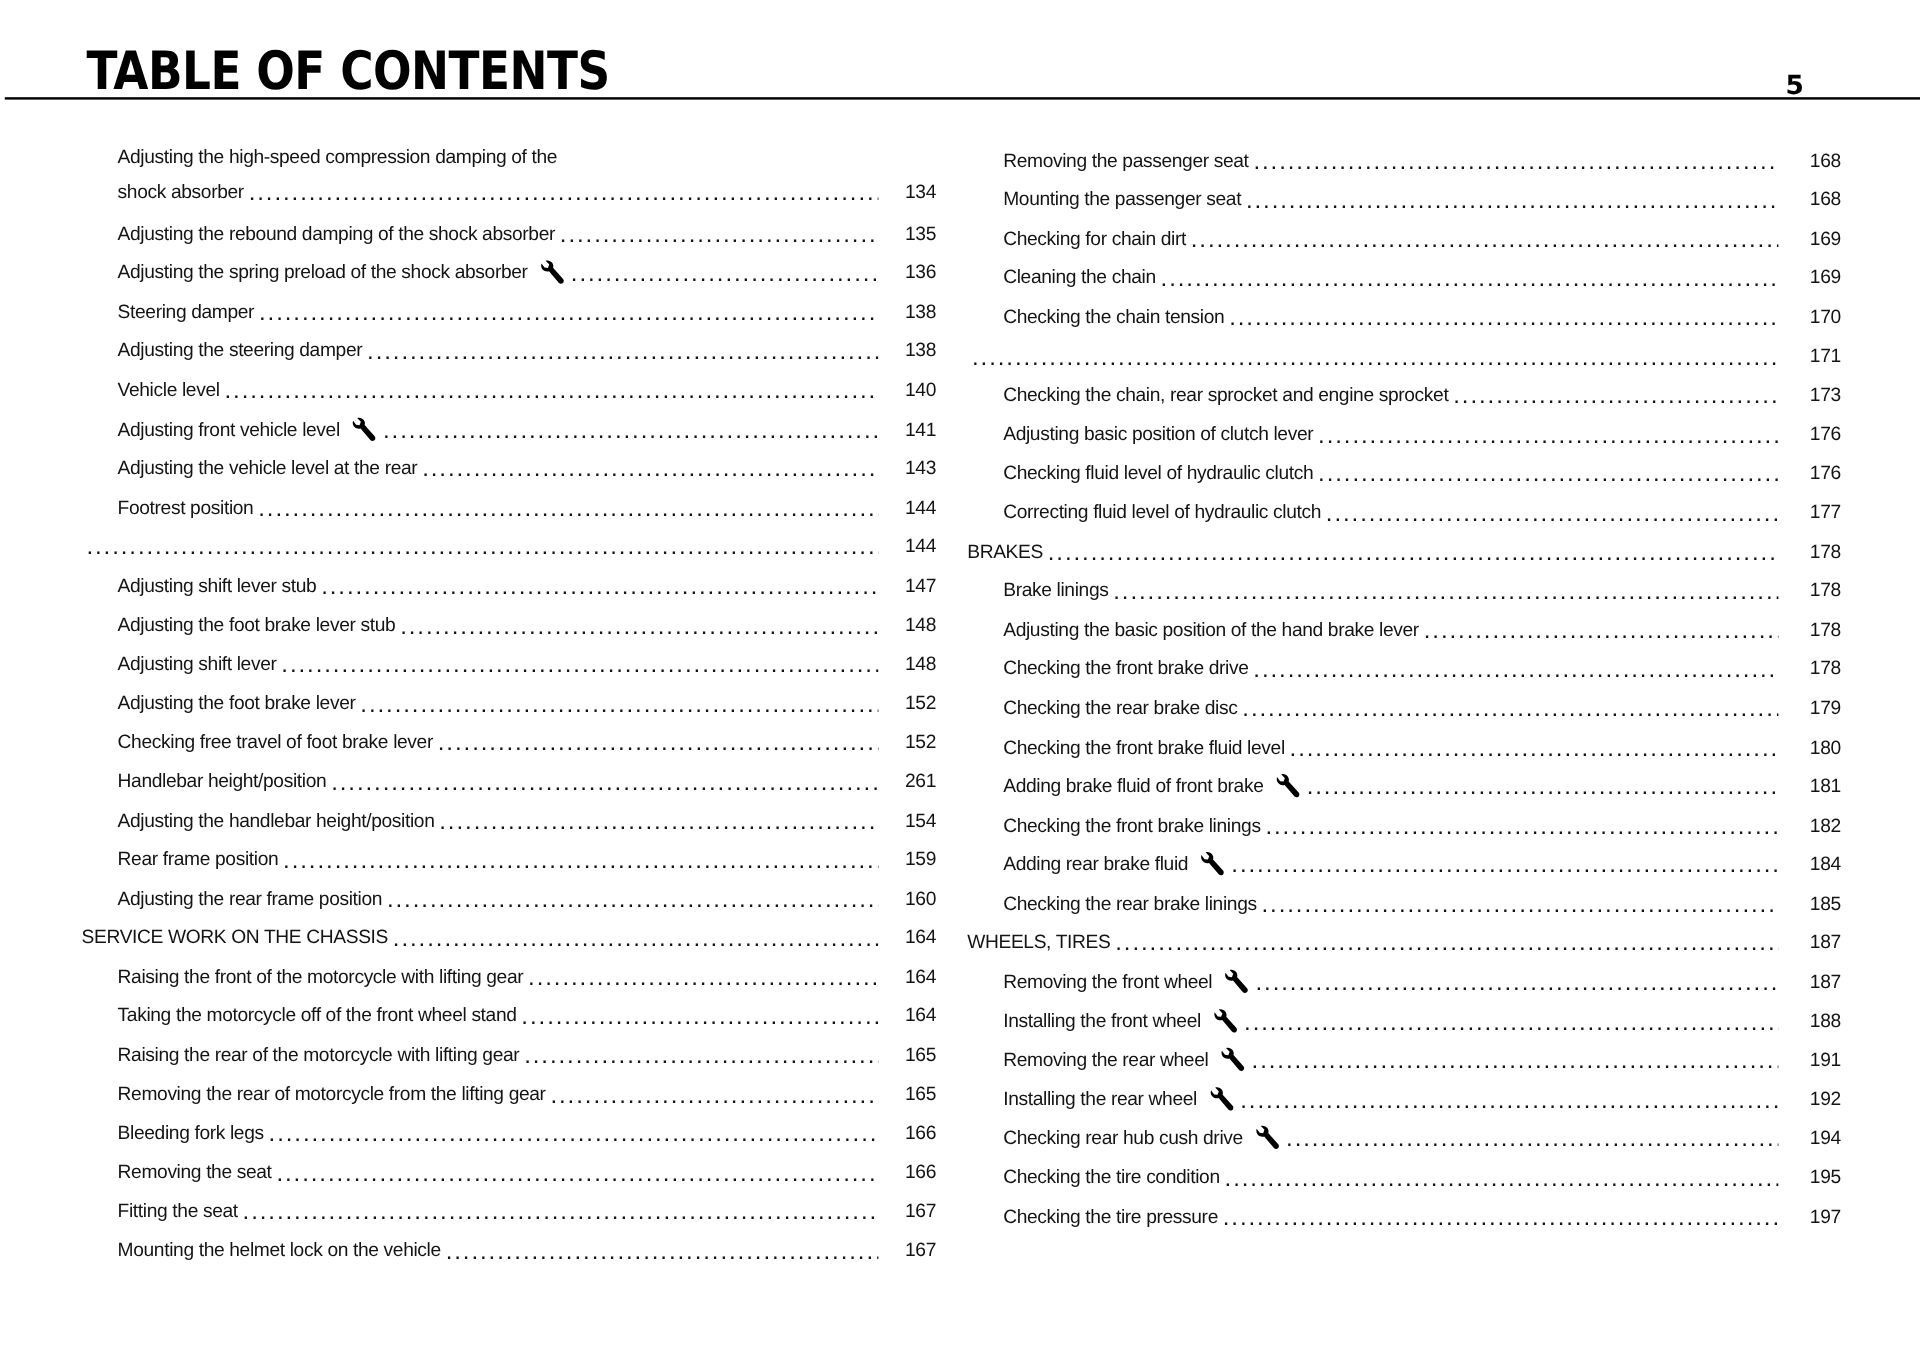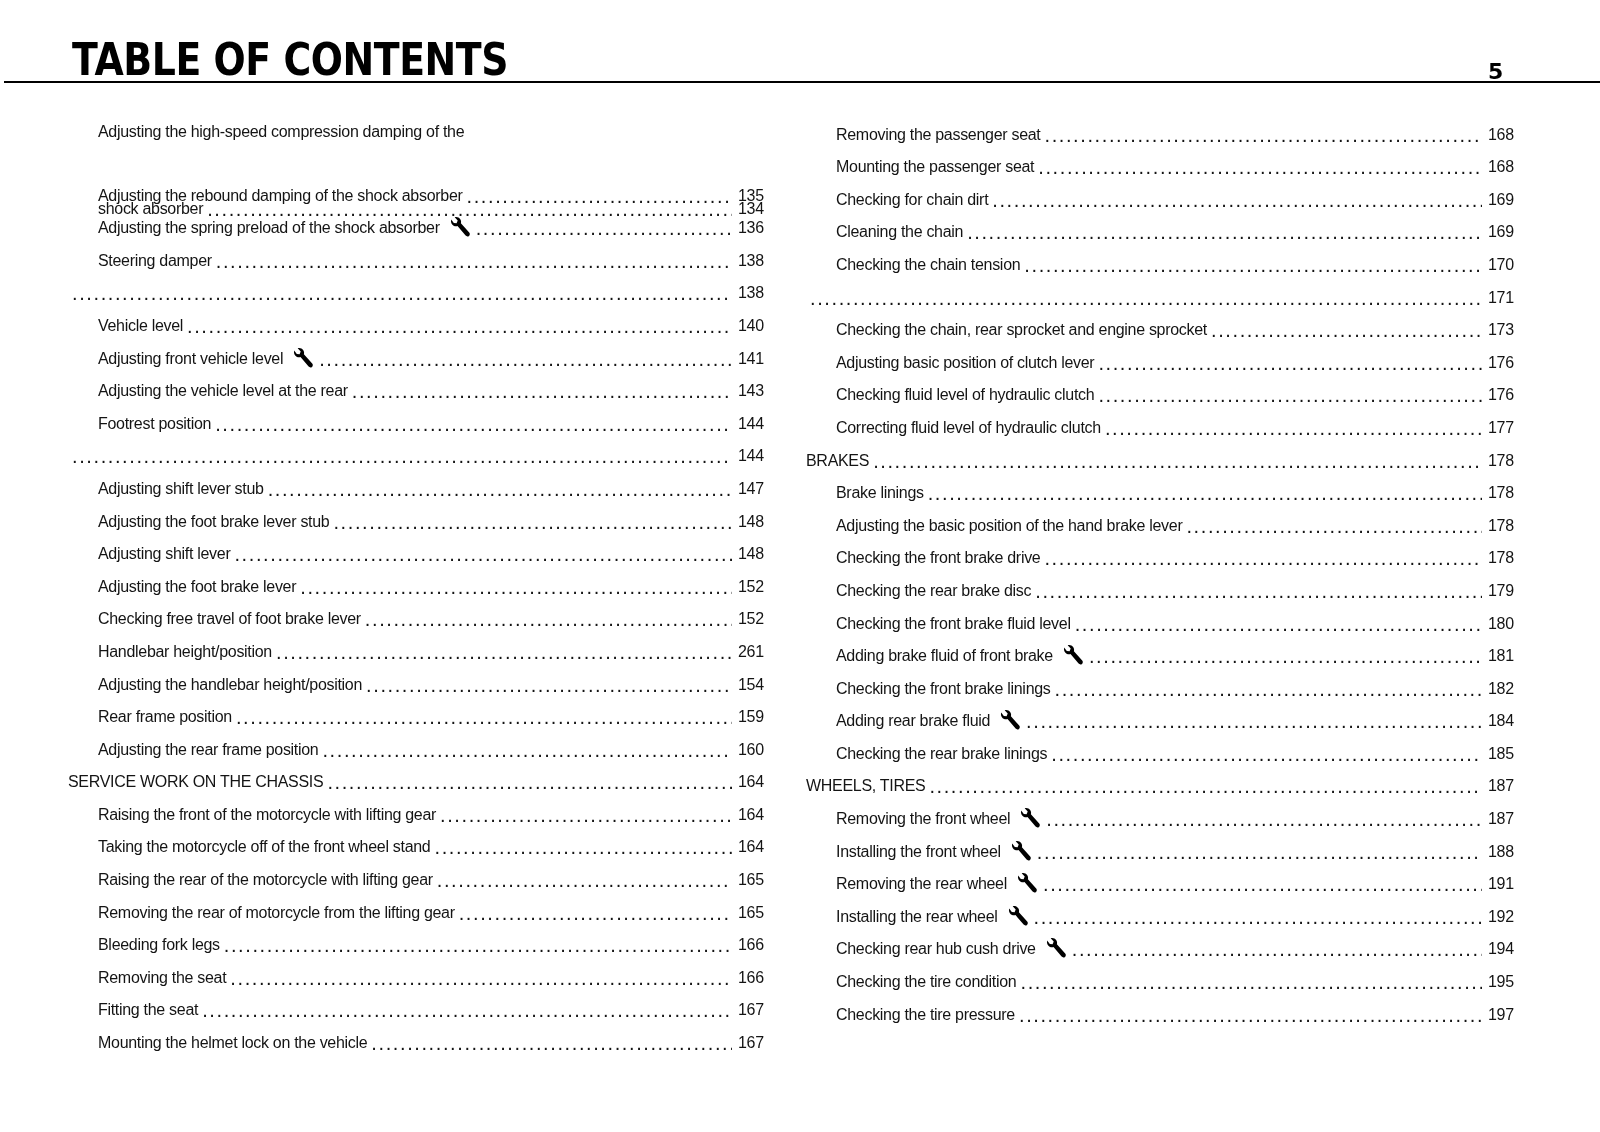--- a/index.html
+++ b/index.html
@@ -112,38 +112,39 @@
       position: absolute;
       left: 0;
       bottom: 0;
       letter-spacing: 1.6px;
       font-size: 20px;
       line-height: 30px;
     }
     .pg {
       flex: 0 0 auto;
       width: 44px;
+      text-align: right;
     }
     .col-left .pg { width: 42px; }
     .col-right .pg { width: 46px; }
   </style>
 </head>
 <body>
 
 <div class="header">
   <div class="title">TABLE OF CONTENTS</div>
   <div class="page-number">5</div>
   <div class="rule"></div>
 </div>
 
 <div class="column col-left">
     <div class="entry sub multiline">
       <span class="line1">Adjusting the high-speed compression damping of the</span>
       <div class="row">
-        <span class="label" style="padding-left: 30px; margin-top: 48px;">
+        <span class="label" style="padding-left: 30px;">
           <span>shock absorber</span>
         </span>
         <span class="dots"></span>
         <span class="pg">134</span>
       </div>
     </div>
     <div class="entry sub">
       <span class="label">
         <span>Adjusting the rebound damping of the shock absorber</span>
       </span>
@@ -161,20 +162,23 @@
       <span class="pg">136</span>
     </div>
     <div class="entry sub">
       <span class="label">
         <span>Steering damper</span>
       </span>
       <span class="dots"></span>
       <span class="pg">138</span>
     </div>
     <div class="entry sub">
+      <span class="label">
+        <span>Adjusting the steering damper</span>
+      </span>
       <span class="dots"></span>
       <span class="pg">138</span>
     </div>
     <div class="entry sub">
       <span class="label">
         <span>Vehicle level</span>
       </span>
       <span class="dots"></span>
       <span class="pg">140</span>
     </div>

